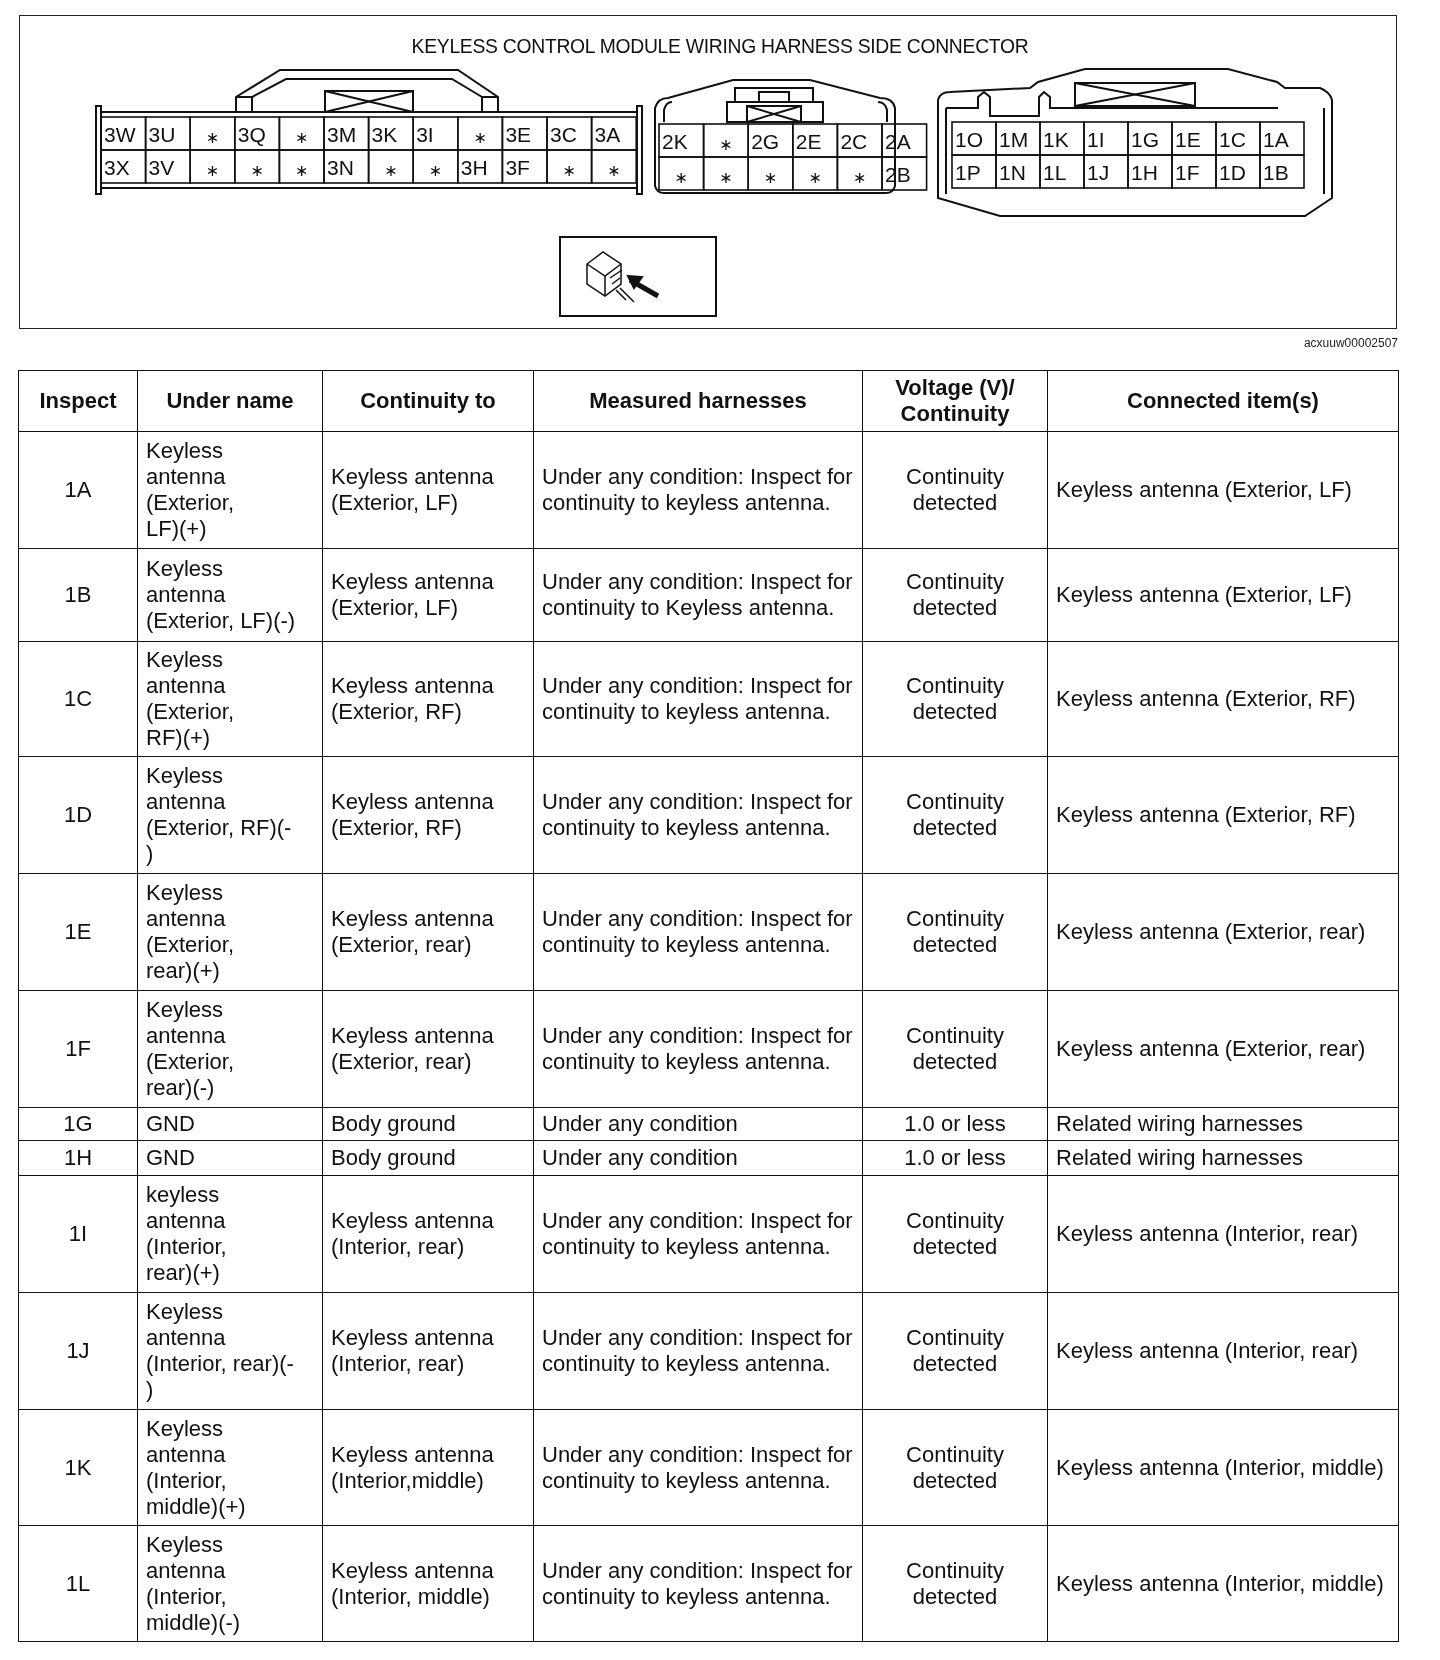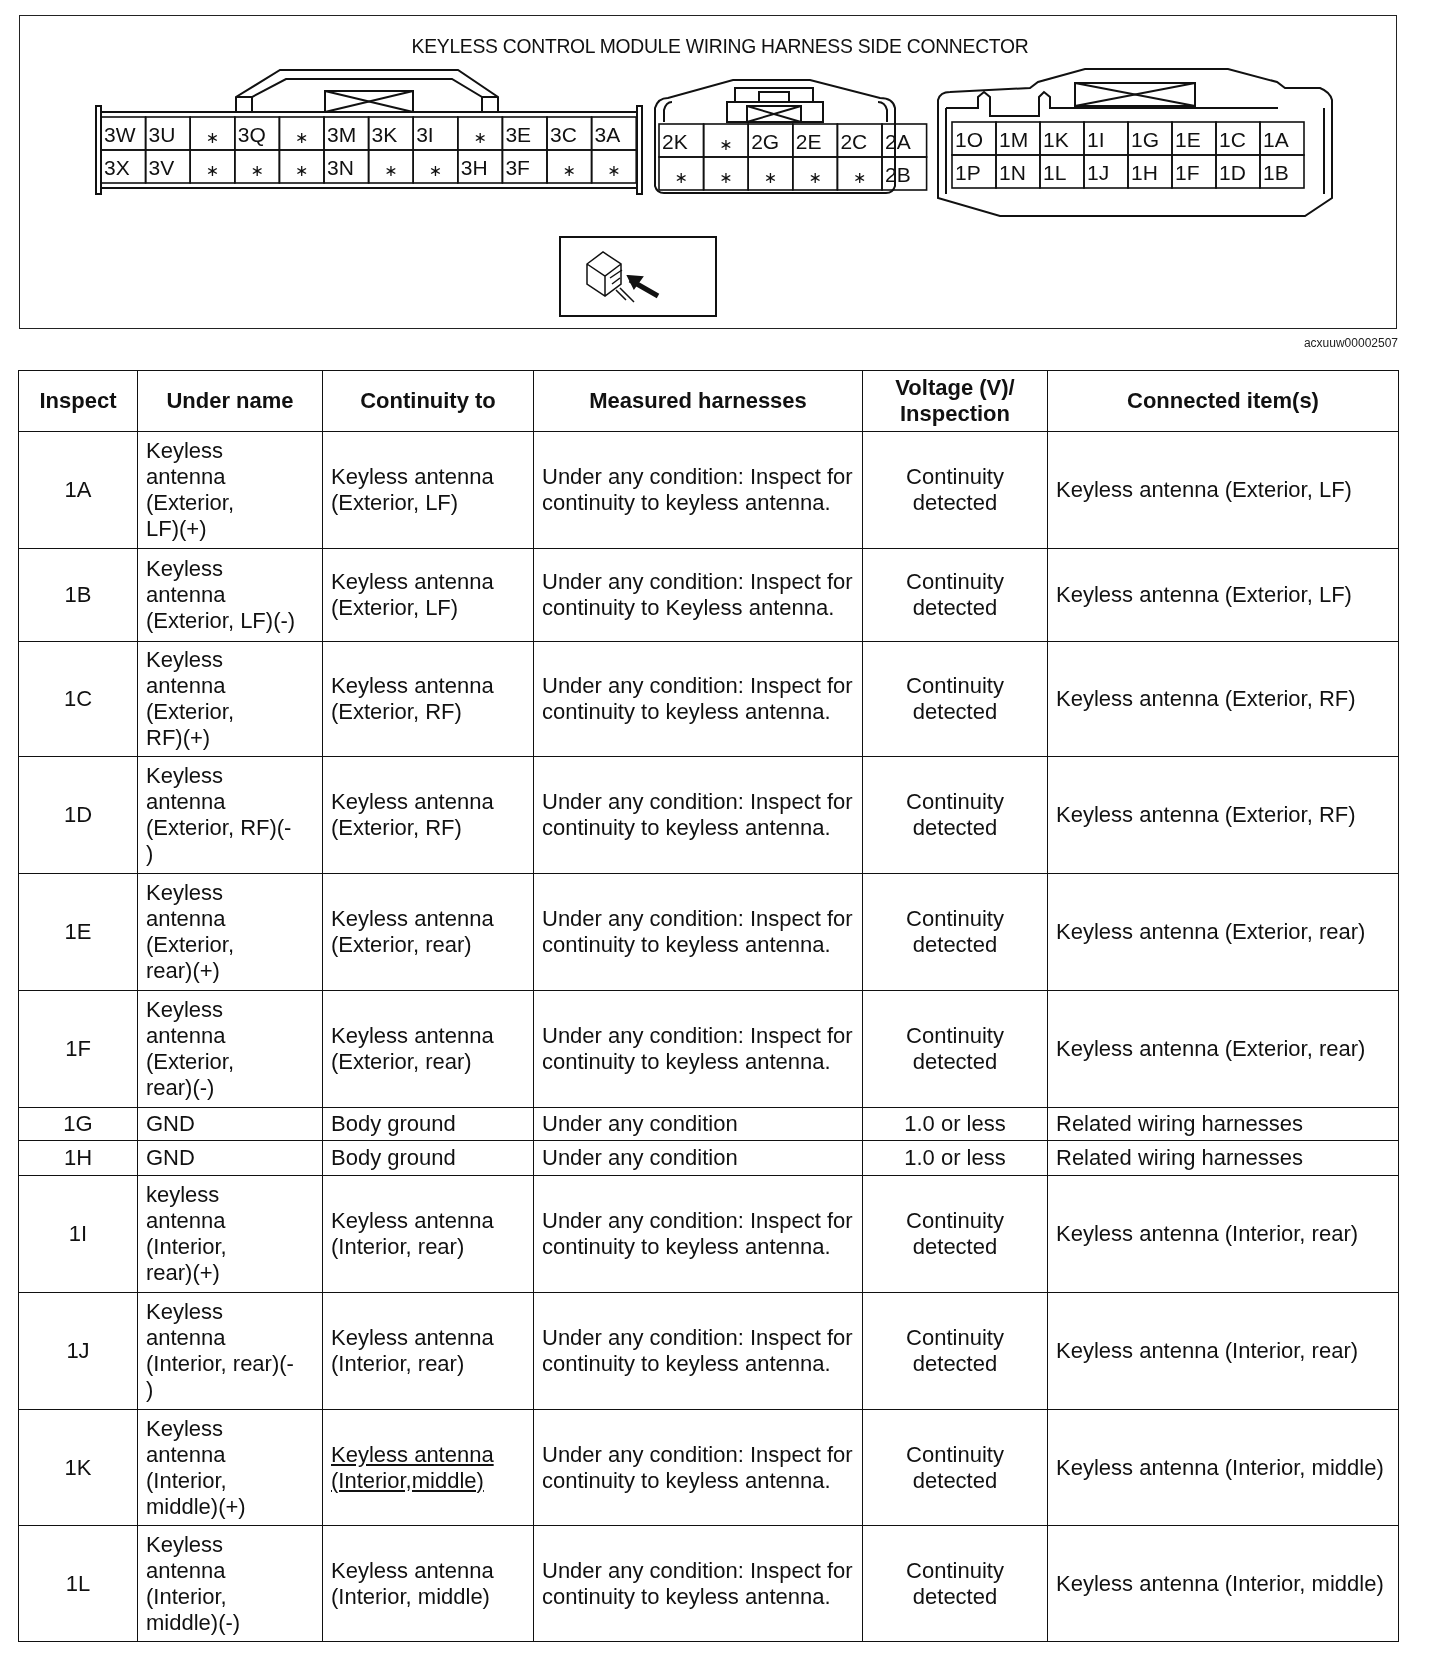--- a/index.html
+++ b/index.html
@@ -187,21 +187,21 @@
       <col style="width:329px">
       <col style="width:185px">
       <col style="width:351px">
   </colgroup>
   <thead>
     <tr>
       <th>Inspect</th>
       <th>Under name</th>
       <th>Continuity to</th>
       <th>Measured harnesses</th>
-      <th>Voltage (V)/ Inspection</th>
+      <th>Voltage (V)/ Continuity</th>
       <th>Connected item(s)</th>
     </tr>
   </thead>
   <tbody id="tbody">
       <tr>
         <td class="c-term" style="height: 116px;">1A</td>
         <td class="c-sig" style="height: 116px;">Keyless
 antenna
 (Exterior,
 LF)(+)</td>
@@ -301,21 +301,21 @@
         <td class="c-cond" style="height: 116px;">Under any condition: Inspect for continuity to keyless antenna.</td>
         <td class="c-volt" style="height: 116px;">Continuity detected</td>
         <td class="c-insp" style="height: 116px;">Keyless antenna (Interior, rear)</td>
       </tr>
       <tr>
         <td class="c-term" style="height: 115px;">1K</td>
         <td class="c-sig" style="height: 115px;"> Keyless
 antenna
 (Interior,
 middle)(+)</td>
-        <td class="c-conn" style="height: 115px; text-decoration: underline;">Keyless antenna (Interior,middle)</td>
+        <td class="c-conn" style="height: 115px;">Keyless antenna (Interior,middle)</td>
         <td class="c-cond" style="height: 115px;">Under any condition: Inspect for continuity to keyless antenna.</td>
         <td class="c-volt" style="height: 115px;">Continuity detected</td>
         <td class="c-insp" style="height: 115px;">Keyless antenna (Interior, middle)</td>
       </tr>
       <tr>
         <td class="c-term" style="height: 115px;">1L</td>
         <td class="c-sig" style="height: 115px;"> Keyless
 antenna
 (Interior,
 middle)(-)</td>

